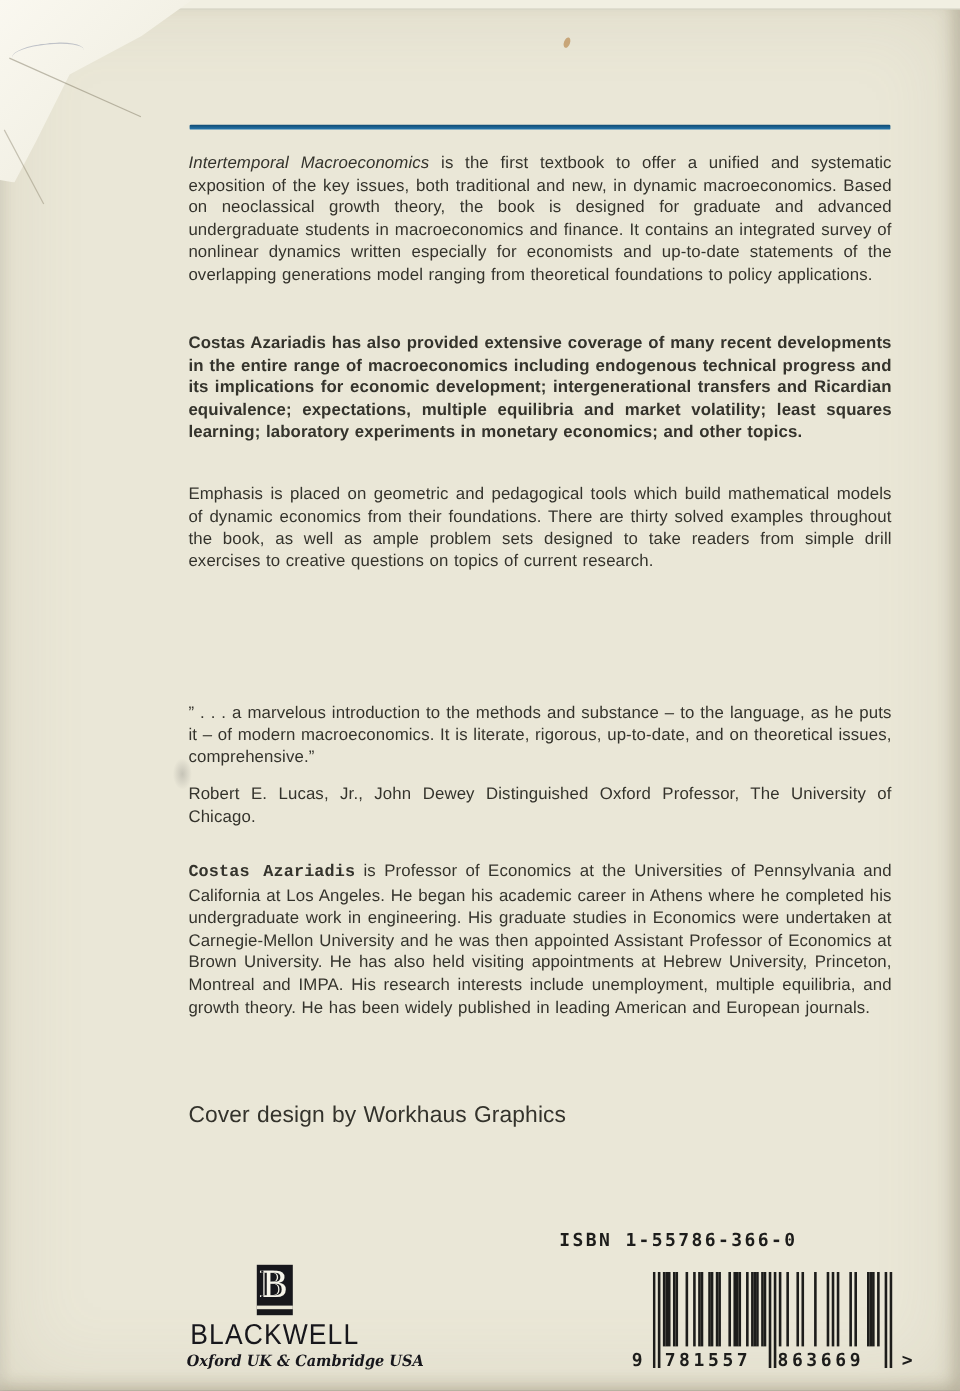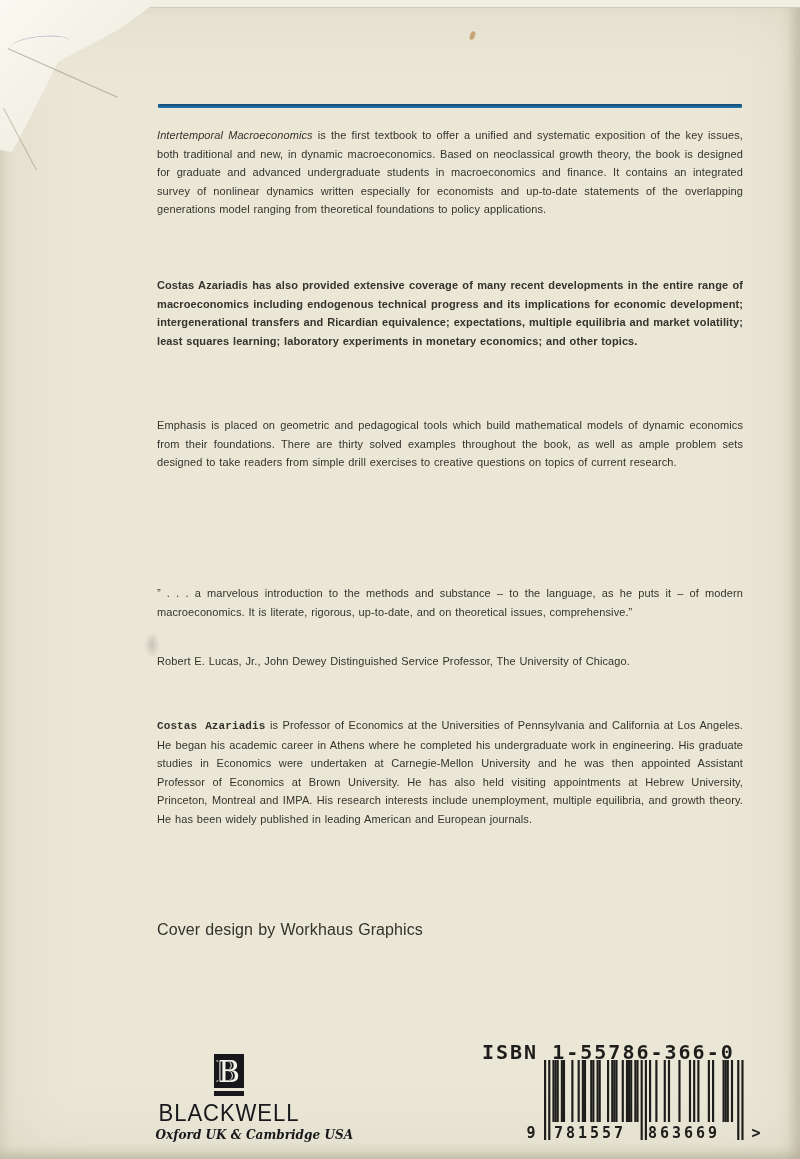--- a/index.html
+++ b/index.html
@@ -28,29 +28,29 @@
     background:rgba(120,112,90,.38);transform:rotate(62deg);transform-origin:left top;}
   .pencil-mark{position:absolute;top:36px;left:10px;width:60px;height:16px;
     border-top:1px solid rgba(90,100,135,.35);border-radius:50%;transform:rotate(-6deg);}
   .stain-smudge{position:absolute;left:144px;top:632px;width:16px;height:26px;border-radius:50%;
     background:radial-gradient(closest-side,rgba(70,70,70,.22),rgba(70,70,70,0));}
   .stain-speck{position:absolute;left:470px;top:31px;width:5px;height:9px;border-radius:50%;
     background:rgba(175,115,45,.55);transform:rotate(20deg);}
   .rule{position:absolute;left:158px;top:104px;width:584px;height:4px;
     background:linear-gradient(var(--rule_top),var(--rule_bot));border-radius:1px;}
   .tb{position:absolute;left:157px;width:586px;margin:0;
-    font-size:11px;line-height:18.6px;text-align:justify;
+    font-size:14px;line-height:18.6px;text-align:justify;
     letter-spacing:.1px;word-spacing:.6px;}
   .lead-italic{font-style:italic;}
   .lead-bold{font-weight:700;font-family:Liberation Mono, monospace;}
-  .p1{top:126px;} .p2{top:276px;font-weight:bold;} .p3{top:416px;} .p4{top:511px;}
+  .p1{top:126px;} .p2{top:276px;font-weight:bold;} .p3{top:402px;} .p4{top:511px;}
   .quote{top:584px;} .attr{top:652px;} .bio{top:716px;}
-  .credit{top:921px;text-align:left;font-size:16px;}
-  .isbn{position:absolute;left:466px;top:1024px;margin:16px;
-    font-family:"DejaVu Sans Mono",monospace;font-size:20px;font-weight:700;
+  .credit{top:921px;text-align:left;font-size:19px;}
+  .isbn{position:absolute;left:466px;top:1024px;margin:0;
+    font-family:"DejaVu Sans Mono",monospace;font-size:15px;font-weight:700;
     letter-spacing:2px;color:var(--barcode_ink);white-space:pre;}
   .barcode{position:absolute;left:520px;top:1060px;width:262px;height:96px;}
   .barcode svg{position:absolute;left:24px;top:0;}
   .bc-digit{position:absolute;top:64px;margin:0;font-family:"DejaVu Sans Mono",monospace;
     font-size:15px;font-weight:700;color:var(--barcode_ink);letter-spacing:3px;text-align:center;}
   .bc-first{left:0;width:22px;letter-spacing:0;}
   .bc-left{left:30px;width:80px;}
   .bc-right{left:124px;width:80px;}
   .bc-suffix{left:226px;width:20px;letter-spacing:0;}
   .publisher{position:absolute;left:150px;top:1054px;width:158px;text-align:center;color:var(--logo_ink);}
@@ -81,21 +81,21 @@
 
   <p class="tb p1"><span class="lead-italic">Intertemporal Macroeconomics</span><span> is the first textbook to offer a unified and systematic exposition of the key issues, both traditional and new, in dynamic macroeconomics. Based on neoclassical growth theory, the book is designed for graduate and advanced undergraduate students in macroeconomics and finance. It contains an integrated survey of nonlinear dynamics written especially for economists and up-to-date statements of the overlapping generations model ranging from theoretical foundations to policy applications.</span></p>
 
   <p class="tb p2">Costas Azariadis has also provided extensive coverage of many recent developments in the entire range of macroeconomics including endogenous technical progress and its implications for economic development; intergenerational transfers and Ricardian equivalence; expectations, multiple equilibria and market volatility; least squares learning; laboratory experiments in monetary economics; and other topics.</p>
 
   <p class="tb p3">Emphasis is placed on geometric and pedagogical tools which build mathematical models of dynamic economics from their foundations. There are thirty solved examples throughout the book, as well as ample problem sets designed to take readers from simple drill exercises to creative questions on topics of current research.</p>
 
 
   <p class="tb quote">” . . . a marvelous introduction to the methods and substance – to the language, as he puts it – of modern macroeconomics. It is literate, rigorous, up-to-date, and on theoretical issues, comprehensive.”</p>
 
-  <p class="tb attr">Robert E. Lucas, Jr., John Dewey Distinguished Service Professor, The University of Chicago.</p>
+  <p class="tb attr">Robert E. Lucas, Jr., John Dewey Distinguished Oxford Professor, The University of Chicago.</p>
 
   <p class="tb bio"><span class="lead-bold">Costas Azariadis</span><span> is Professor of Economics at the Universities of Pennsylvania and California at Los Angeles. He began his academic career in Athens where he completed his undergraduate work in engineering. His graduate studies in Economics were undertaken at Carnegie-Mellon University and he was then appointed Assistant Professor of Economics at Brown University. He has also held visiting appointments at Hebrew University, Princeton, Montreal and IMPA. His research interests include unemployment, multiple equilibria, and growth theory. He has been widely published in leading American and European journals.</span></p>
 
   <p class="tb credit">Cover design by Workhaus Graphics</p>
 
   <p class="isbn">ISBN 1-55786-366-0</p>
 
   <div class="barcode">
     <svg id="barcode-svg" width="200" height="82" fill="#1d1d1b">
         <rect x="0.00" y="0" width="2.16" height="80"></rect>

